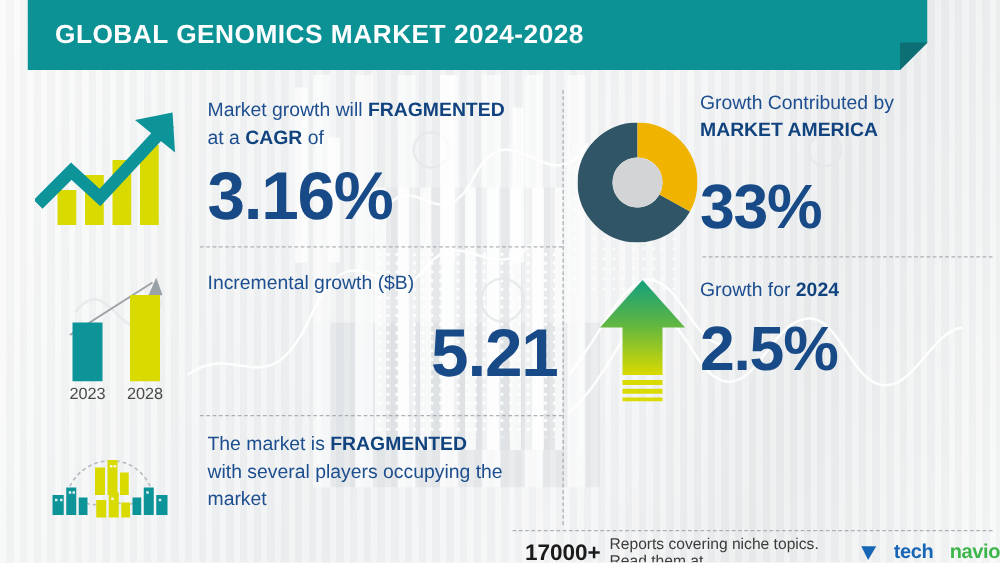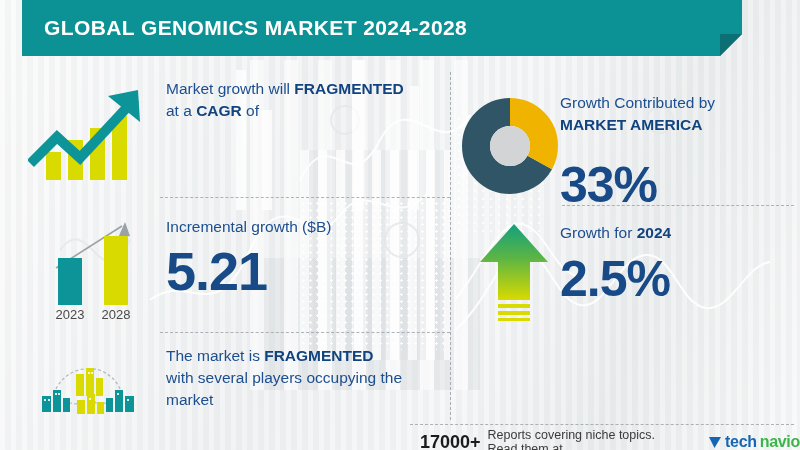--- a/index.html
+++ b/index.html
@@ -101,37 +101,37 @@
     color: #174a86;
     font-weight: bold;
     letter-spacing: -1px;
     line-height: 1;
   }
 
   
   .p-cagr      { left: 166px; top: 78px;  width: 280px; }
   .p-cagr .bignum   { font-size: 54px; margin-top: 8px; }
   .p-incr      { left: 166px; top: 216px; width: 280px; }
-  .p-incr .bignum   { font-size: 54px; margin-top: 6px; }
+  .p-incr .bignum   { font-size: 54px; margin-top: 18px; text-align: right; }
   .p-frag      { left: 166px; top: 345px; width: 285px; }
 
   
-  .p-na        { left: 560px; top: 92px;  width: 236px; }
+  .p-na        { left: 560px; top: 72px;  width: 236px; }
   .p-na .bignum     { font-size: 50px; margin-top: 24px; }
   .p-2024      { left: 560px; top: 222px; width: 236px; }
   .p-2024 .bignum   { font-size: 50px; margin-top: 10px; }
 
   
   .footer {
     position: absolute; left: 420px; top: 428px;
     display: flex; align-items: center; gap: 7px;
     font-size: 12.5px; color: #3b3b3b;
   }
   .footer .count { font-weight: bold; color: #1b1b1b; font-size: 18px; }
-  .logo { display: flex; align-items: center; gap: 3px; margin-left: 14px; }
+  .logo { display: flex; align-items: center; gap: 13px; margin-left: 14px; }
   .logo-tech  { color: #1766b5; font-weight: bold; font-size: 16px; letter-spacing: -.3px; }
   .logo-navio { color: #3cb54a; font-weight: bold; font-size: 16px; letter-spacing: -.3px; }
 </style>
 </head>
 <body>
 
 <div id="infographic">
 
   <div class="bg-base"></div>
   <div class="bg-bands"></div>
@@ -189,20 +189,21 @@
       </g>
       <polygon points="110,8 112,40 80,14" fill="#0d9499"></polygon>
     </svg>
   </div>
 
   <div class="panel p-cagr">
     <div class="label">
       <span>Market growth will </span><b>FRAGMENTED</b><br>
       <span>at a </span><b>CAGR</b><span> of</span>
     </div>
+    <div class="bignum">3.16%</div>
   </div>
 
   <div class="icon-box" style="left:26px; top:210px;">
     <svg width="120" height="112" viewBox="0 0 120 112">
       <g stroke="#9aa2a8" stroke-width="1.6" fill="none">
         <line x1="30" y1="58" x2="96" y2="16"></line>
       </g>
       <polygon points="99,12 92,28 104,26" fill="#9aa2a8"></polygon>
       <rect x="32" y="48" width="24" height="47" fill="#0d9499"></rect>
       <rect x="78" y="26" width="24" height="69" fill="#d9da00"></rect>

